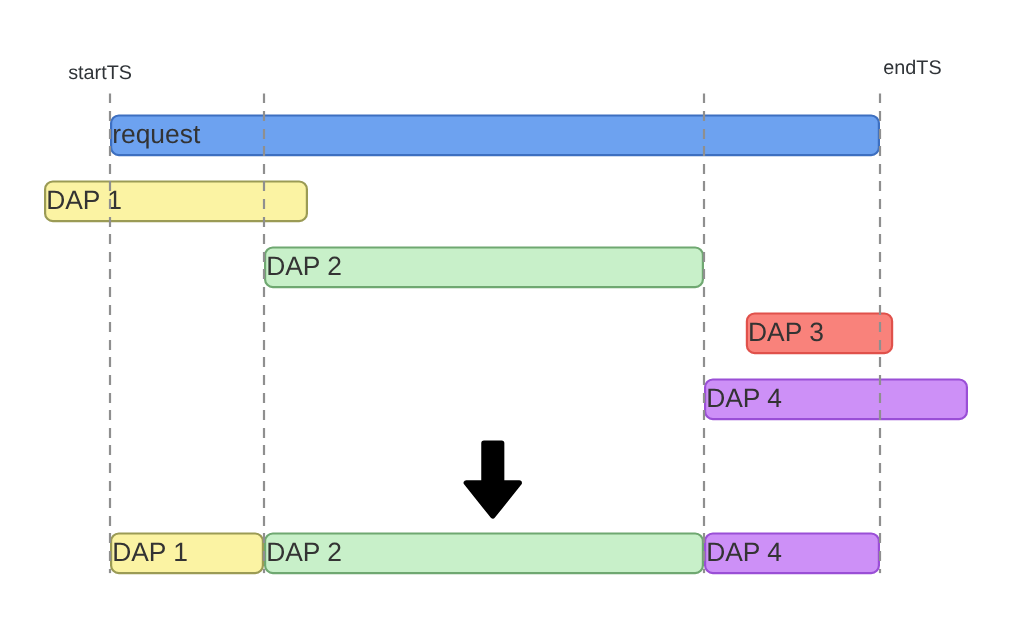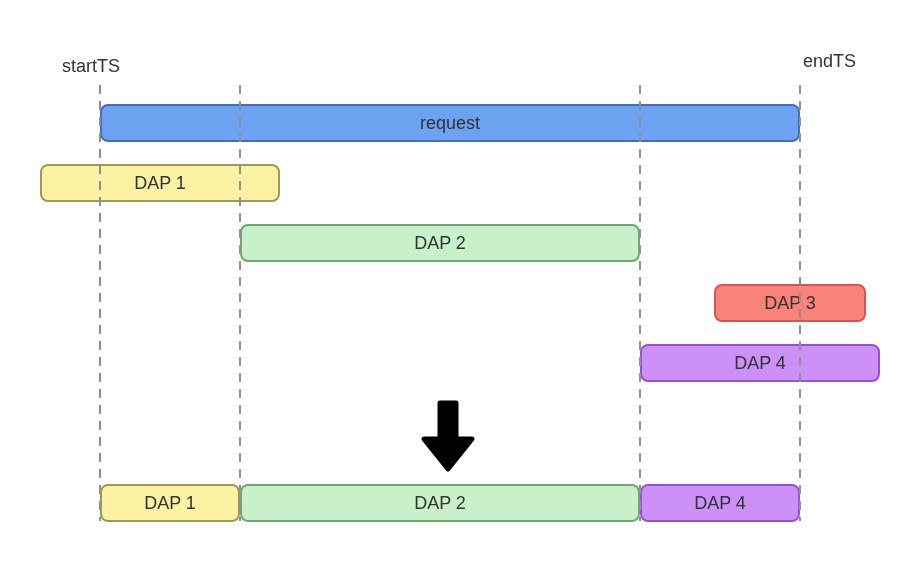--- a/index.html
+++ b/index.html
@@ -33,29 +33,28 @@
   .guide.g3{left:639px;}
   .guide.g4{left:799px;}
   .bar{
     position:absolute;
     height:38px;
     box-sizing:border-box;
     border:2px solid #888;
     border-radius:8px;
     display:flex;
     align-items:center;
-    justify-content:center;
-    font-size:18px;
+    font-size:24px;
     z-index:1;
     background:#eee;
   }
   .bar-request{left:100px;top:104px;width:700px;}
   .bar-dap1{left:40px;top:164px;width:240px;}
   .bar-dap2{left:240px;top:224px;width:400px;}
-  .bar-dap3{left:714px;top:284px;width:152px;}
+  .bar-dap3{left:678px;top:284px;width:134px;}
   .bar-dap4{left:640px;top:344px;width:240px;}
   .bar-res1{left:100px;top:484px;width:140px;}
   .bar-res2{left:240px;top:484px;width:400px;}
   .bar-res4{left:640px;top:484px;width:160px;}
   .arrow-wrap{
     position:absolute;
     left:420px;top:399px;
     width:56px;height:74px;
     z-index:2;
     color:#000000;

